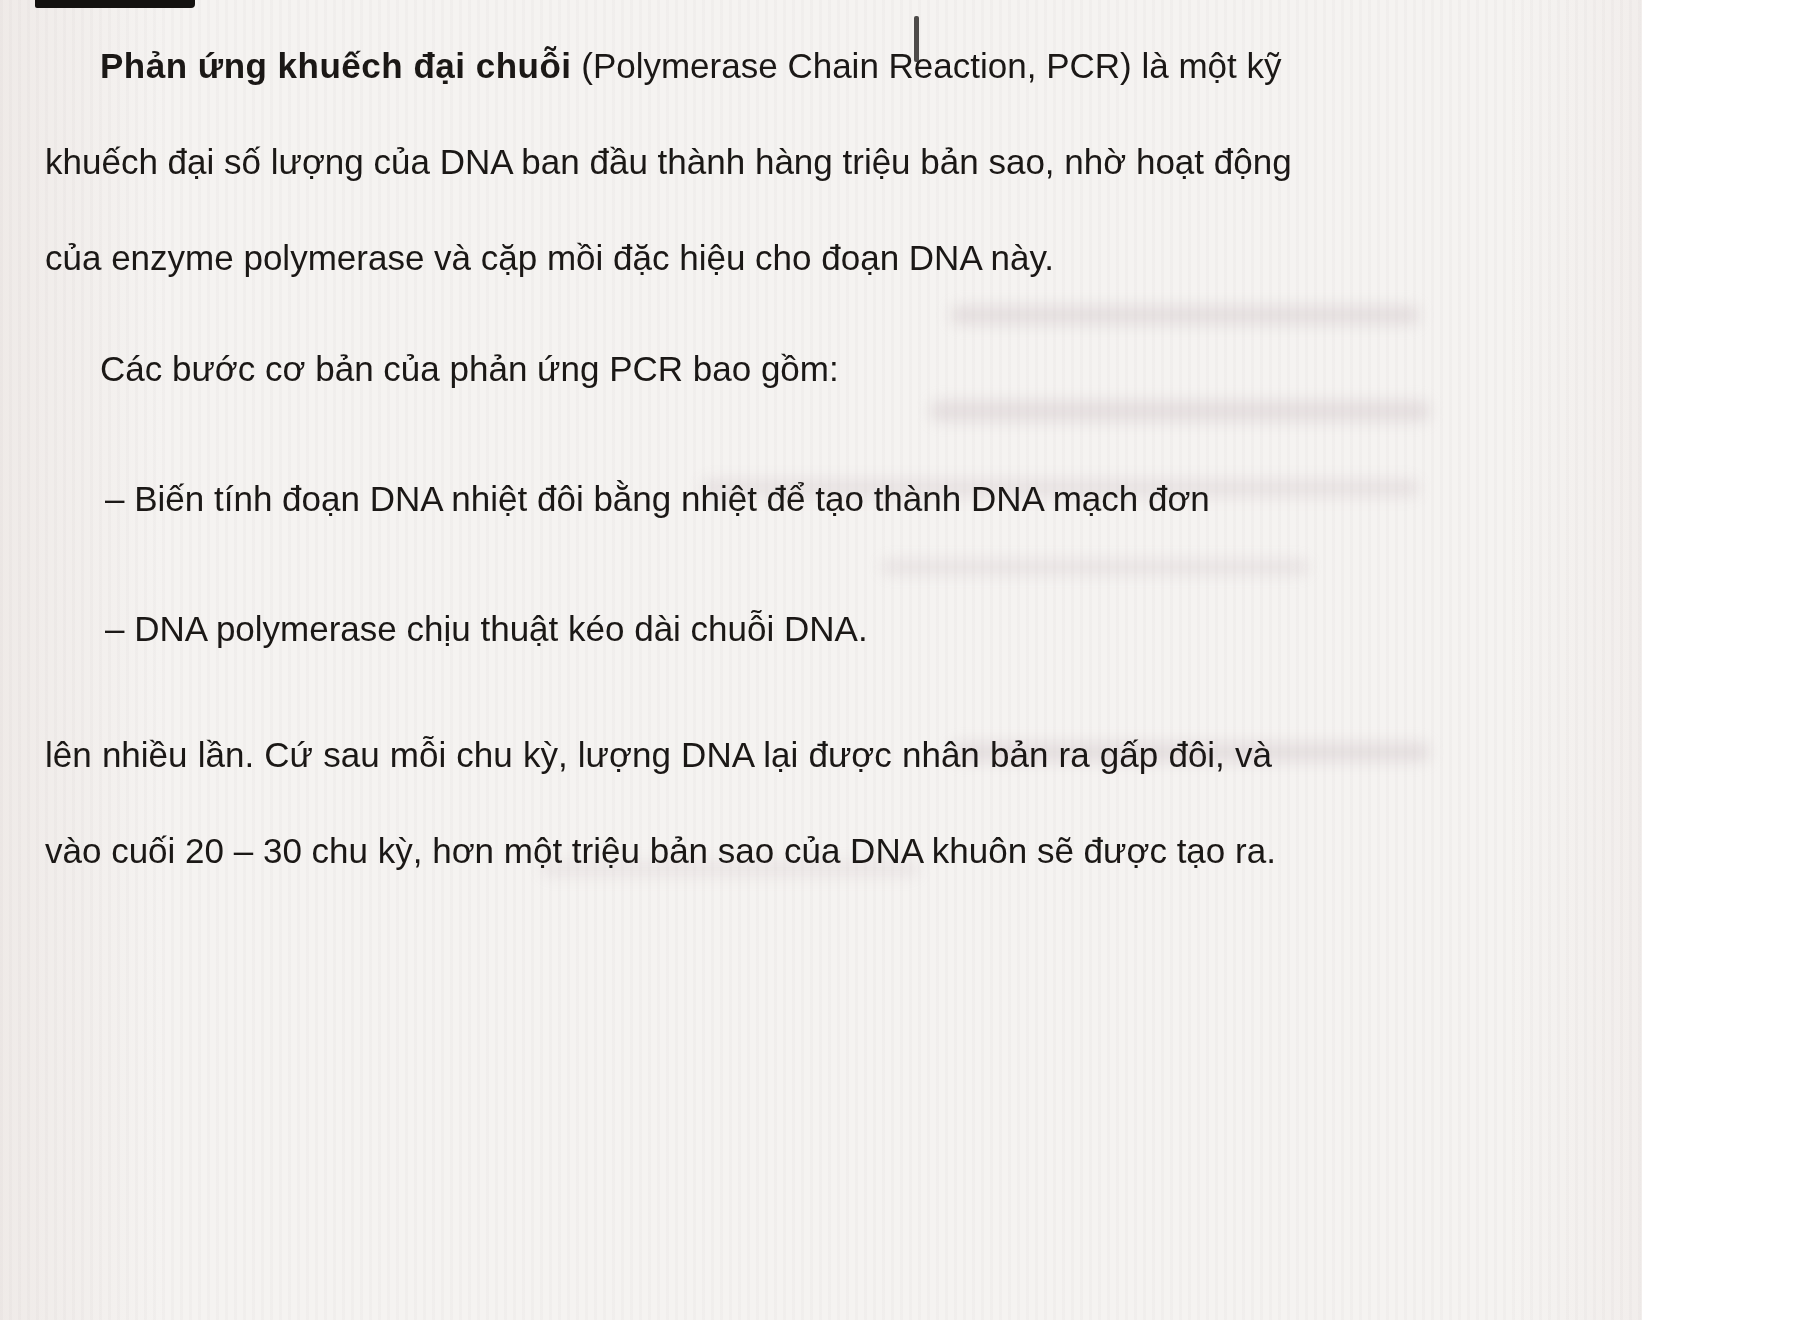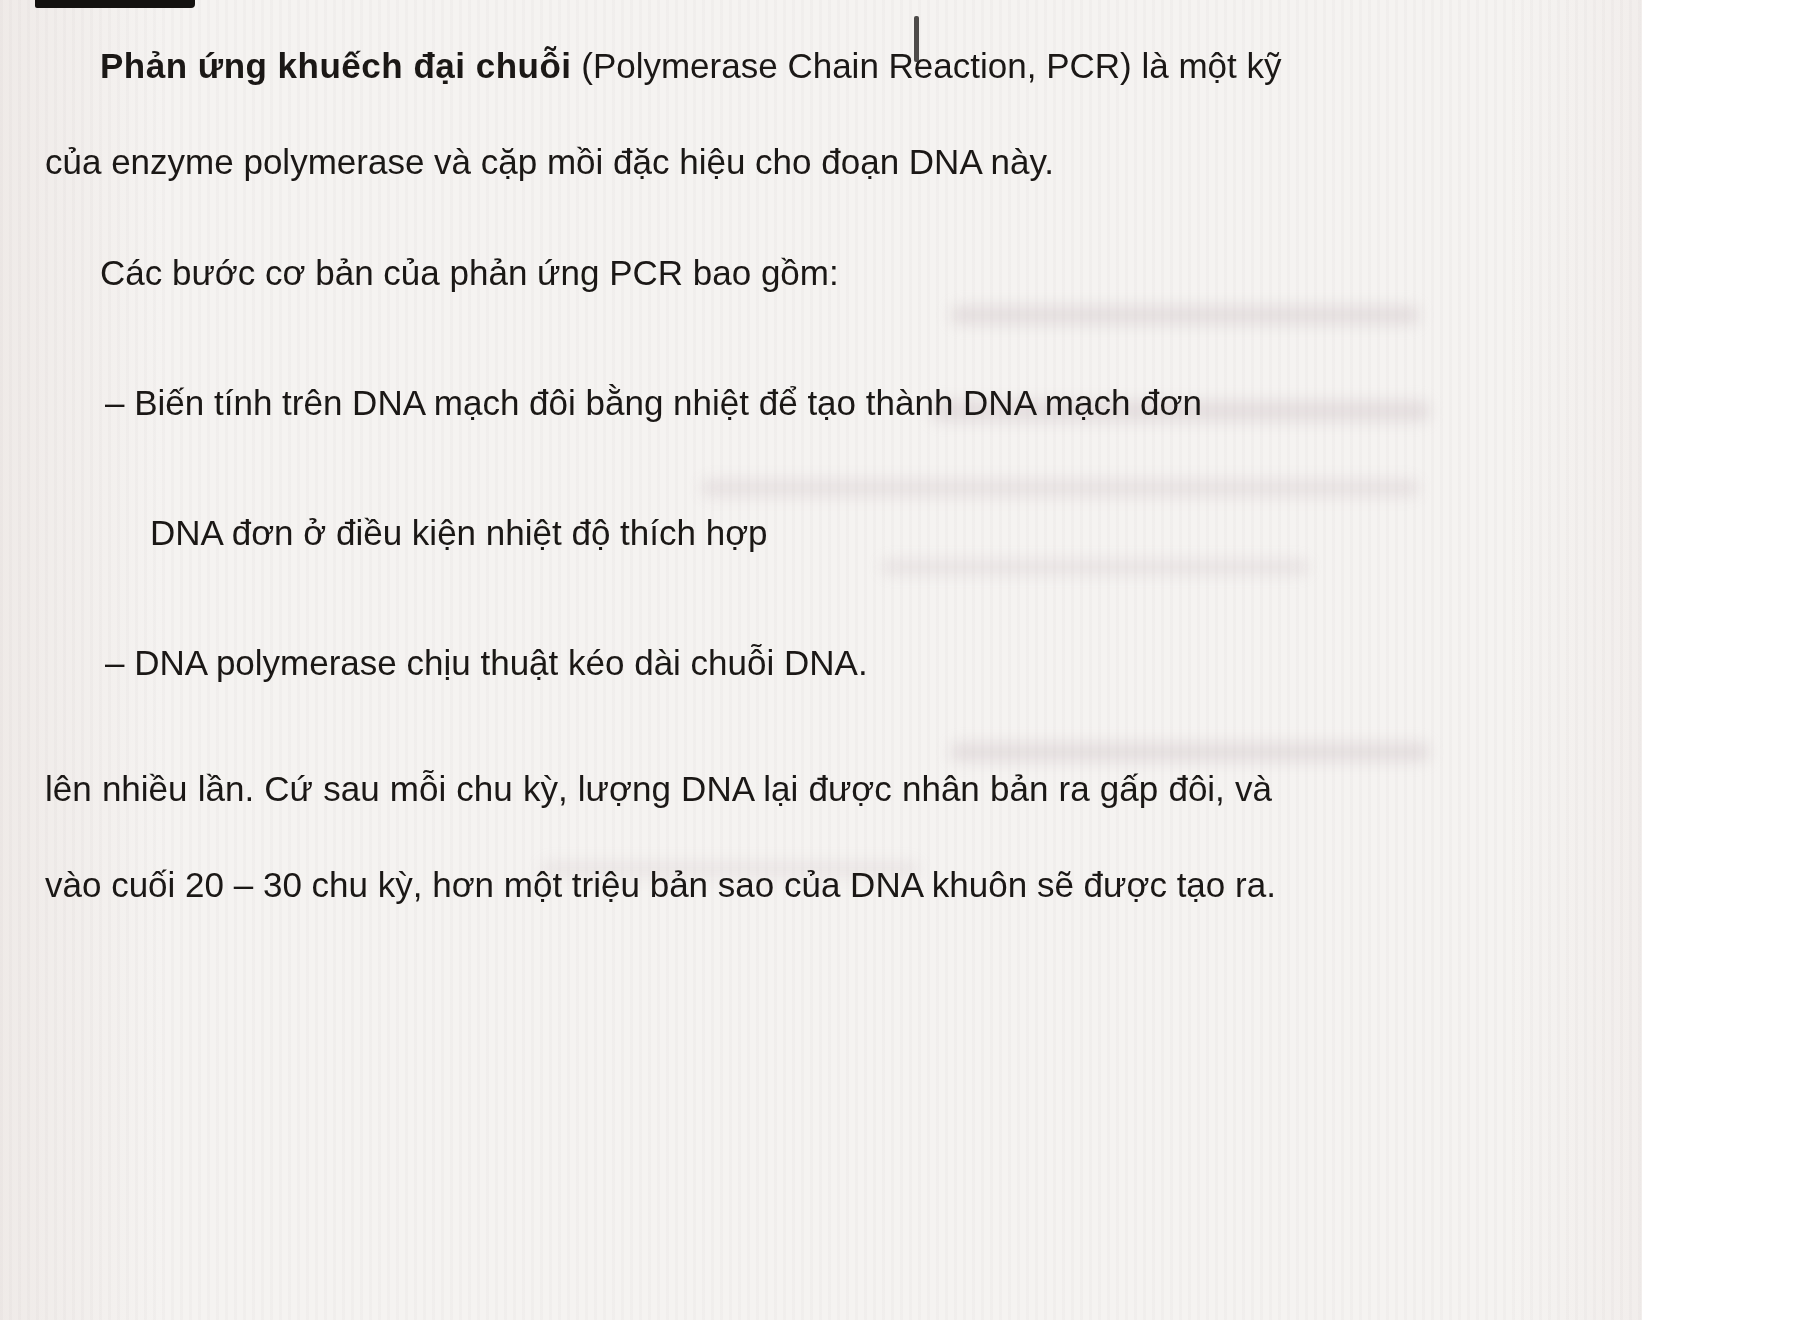--- a/index.html
+++ b/index.html
@@ -76,33 +76,33 @@
 
   <div class="smudge s1"></div>
   <div class="smudge s2"></div>
   <div class="smudge s3"></div>
   <div class="smudge s4"></div>
   <div class="smudge s5"></div>
   <div class="smudge s6"></div>
 
   <div>
     <div class="line indent"><span class="bold">Phản ứng khuếch đại chuỗi</span><span> (Polymerase Chain Reaction, PCR) là một kỹ</span></div>
+    <div class="line">khuếch đại số lượng của DNA ban đầu thành hàng triệu bản sao, nhờ hoạt động</div>
     <div class="line left">của enzyme polymerase và cặp mồi đặc hiệu cho đoạn DNA này.</div>
   </div>
 
   <div class="para2">
     <div class="line left indent">Các bước cơ bản của phản ứng PCR bao gồm:</div>
   </div>
 
   <div class="bullet">
-    <div class="line left b-first">– Biến tính trên DNA mạch đôi bằng nhiệt để tạo thành DNA mạch đơn</div>
+    <div class="line left b-first">– Biến tính đoạn DNA nhiệt đôi bằng nhiệt để tạo thành DNA mạch đơn</div>
   </div>
 
   <div class="bullet">
-    <div class="line left b-cont">DNA đơn ở điều kiện nhiệt độ thích hợp</div>
   </div>
 
   <div class="bullet">
     <div class="line left b-first">– DNA polymerase chịu thuật kéo dài chuỗi DNA.</div>
   </div>
 
   <div class="para3">
     <div class="line">lên nhiều lần. Cứ sau mỗi chu kỳ, lượng DNA lại được nhân bản ra gấp đôi, và</div>
     <div class="line left">vào cuối 20 – 30 chu kỳ, hơn một triệu bản sao của DNA khuôn sẽ được tạo ra.</div>
   </div>

